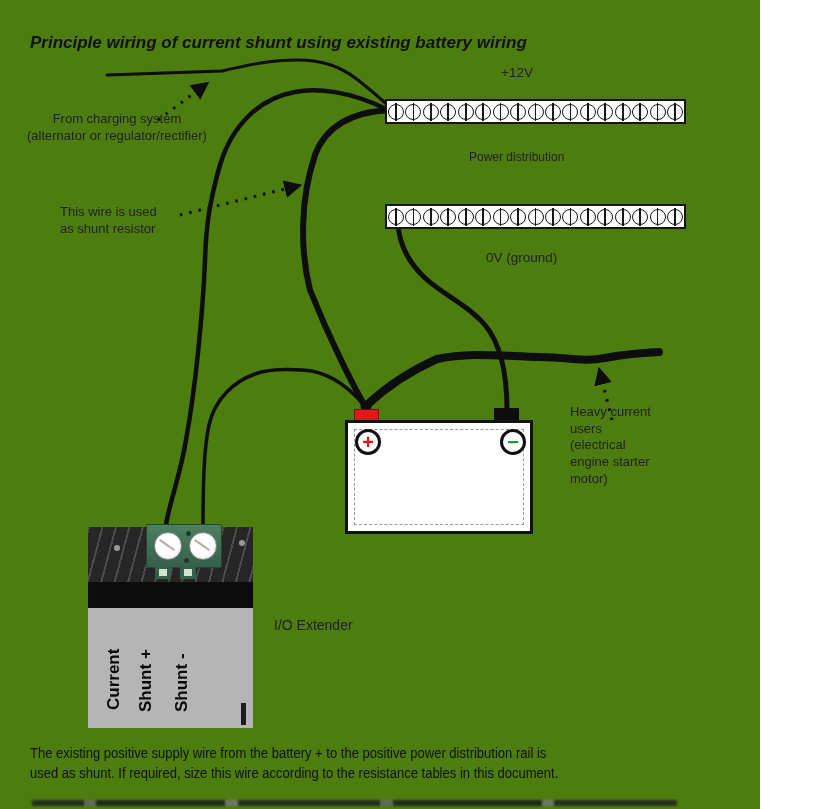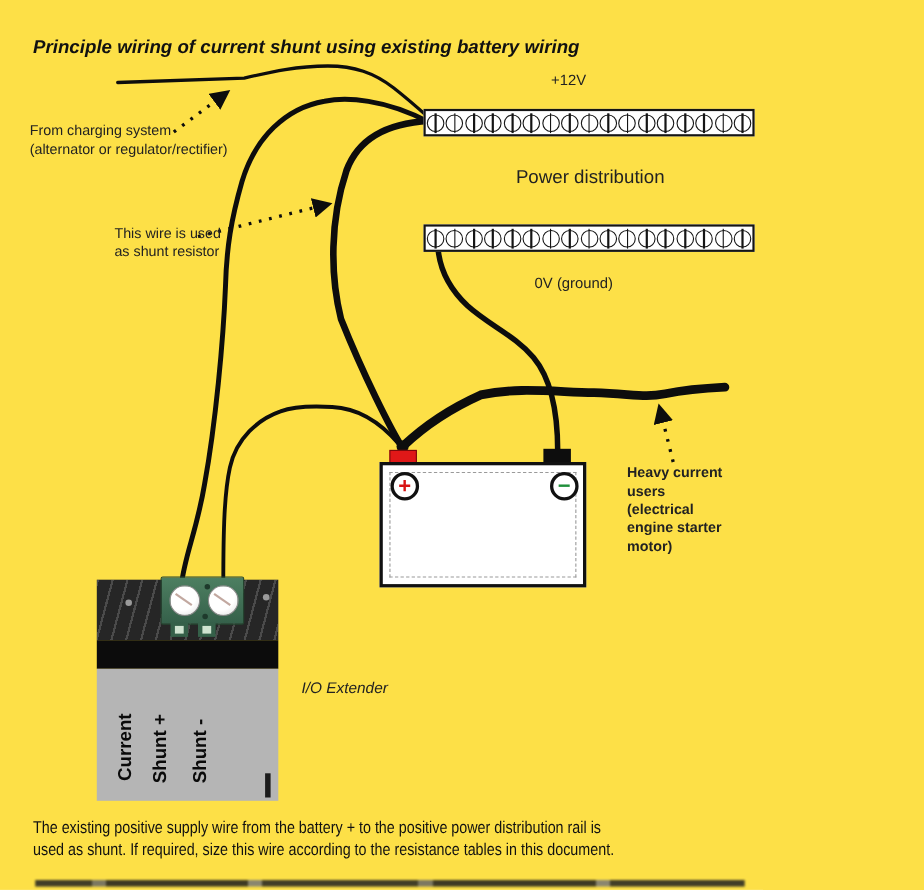--- a/index.html
+++ b/index.html
@@ -1,16 +1,16 @@
 <!DOCTYPE html>
 <html><head>
 <meta charset="utf-8">
 <style>
   html,body{margin:0;padding:0;background:#fff;}
-  #canvas{position:relative;width:840px;height:809px;background:#fde047;overflow:hidden;
+  #canvas{position:relative;width:760px;height:809px;background:#4d7c0f;overflow:hidden;
           font-family:"Liberation Sans",sans-serif;color:#1a1a1a;}
   .abs{position:absolute;}
   .lbl{font-size:13px;line-height:1.28;white-space:pre-line;color:#222;}
   #title{left:30px;top:33px;font-size:17px;font-weight:700;font-style:italic;color:#111;white-space:nowrap;}
   #wires{left:0;top:0;width:840px;height:809px;pointer-events:none;}
 
   
   .rail{left:385px;width:301px;height:25px;border:2px solid #151515;background:#fff;
         box-sizing:border-box;display:flex;align-items:center;justify-content:space-between;padding:0 1px;}
   #rail12v{top:99px;}
@@ -82,33 +82,33 @@
     <circle cx="390" cy="110" r="5" fill="#0d0d0d"></circle>
     <circle cx="366" cy="406" r="5.5" fill="#0d0d0d"></circle>
 
     <line x1="158" y1="120" x2="205" y2="85" stroke="#0d0d0d" stroke-width="3" stroke-dasharray="2.5 7" marker-end="url(#arrow)"></line>
     <line x1="180" y1="215" x2="297" y2="186" stroke="#0d0d0d" stroke-width="3" stroke-dasharray="2.5 7" marker-end="url(#arrow)"></line>
     <line x1="612" y1="420" x2="600" y2="372" stroke="#0d0d0d" stroke-width="3" stroke-dasharray="2.5 7" marker-end="url(#arrow)"></line>
   </svg>
 
   <div id="title" class="abs">Principle wiring of current shunt using existing battery wiring</div>
 
-  <div class="abs lbl" style="left:27px;top:111px;">From charging system
+  <div class="abs lbl" style="left:27px;top:111px;text-align:center;">From charging system
 (alternator or regulator/rectifier)</div>
-  <div class="abs lbl" style="left:60px;top:204px;margin-left:44px;">This wire is used
+  <div class="abs lbl" style="left:60px;top:204px;">This wire is used
 as shunt resistor</div>
   <div class="abs lbl" style="left:501px;top:64px;font-size:13.5px;">+12V</div>
-  <div class="abs lbl" style="left:469px;top:150px;font-size:17px;">Power distribution</div>
+  <div class="abs lbl" style="left:469px;top:150px;font-size:12px;">Power distribution</div>
   <div class="abs lbl" style="left:486px;top:249px;font-size:13.5px;">0V (ground)</div>
-  <div class="abs lbl" style="left:570px;top:422px;width:110px;font-weight:bold;">Heavy current
+  <div class="abs lbl" style="left:570px;top:404px;width:110px;">Heavy current
 users
 (electrical
 engine starter
 motor)</div>
-  <div class="abs lbl" style="left:274px;top:617px;font-size:14px;font-style:italic;">I/O Extender</div>
+  <div class="abs lbl" style="left:274px;top:617px;font-size:14px;">I/O Extender</div>
 
   <div id="rail12v" class="abs rail">
       <span class="term"></span>
       <span class="term"></span>
       <span class="term"></span>
       <span class="term"></span>
       <span class="term"></span>
       <span class="term"></span>
       <span class="term"></span>
       <span class="term"></span>

